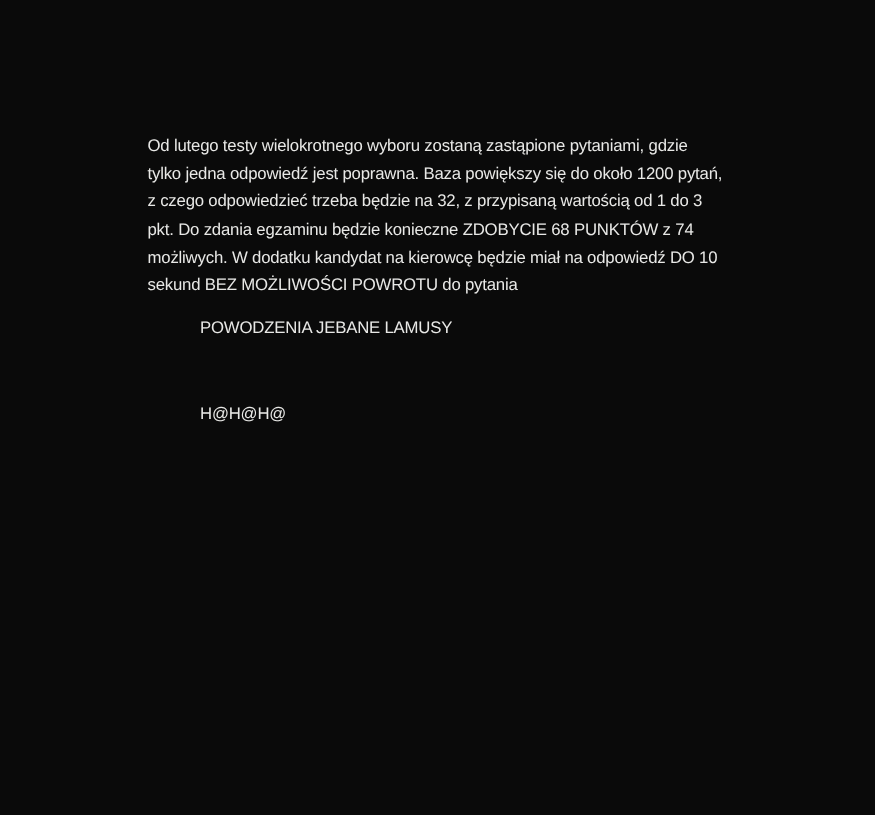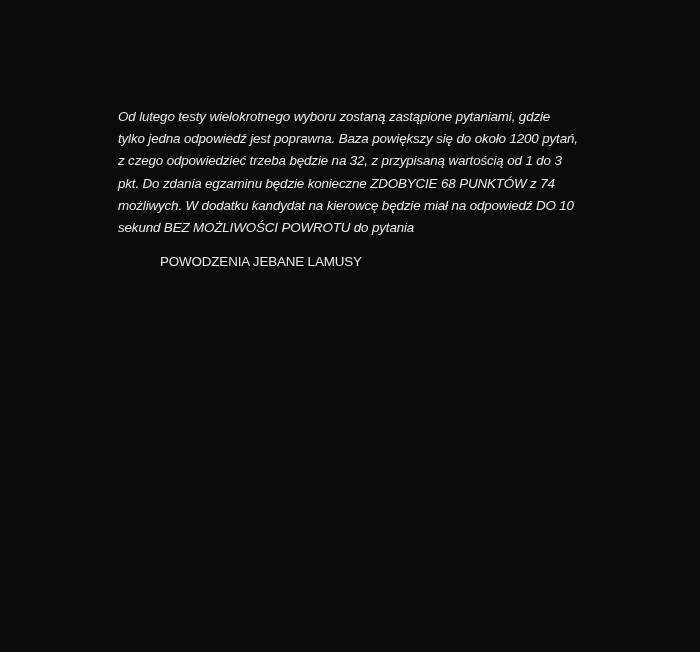--- a/index.html
+++ b/index.html
@@ -26,32 +26,32 @@
     width: 462px;
     color: #e8e8e6;
     font-size: 13.4px;
     line-height: 22.2px;
     font-family: "Liberation Sans", sans-serif;
     letter-spacing: -0.15px;
     white-space: normal;
   }
   .para-main {
     margin: 0;
-    font-style: italic;
   }
   .para-indent {
     margin: 12px;
     padding-left: 30px;
   }
   .spacer-line {
     height: 22.2px;
   }
 </style>
 </head>
 <body>
 
 <div class="page">
   <div class="text-block">
     <p class="para-main">Od lutego testy wielokrotnego wyboru zostaną zastąpione pytaniami, gdzie tylko jedna odpowiedź jest poprawna. Baza powiększy się do około 1200 pytań, z czego odpowiedzieć trzeba będzie na 32, z przypisaną wartością od 1 do 3 pkt. Do zdania egzaminu będzie konieczne ZDOBYCIE 68 PUNKTÓW z 74 możliwych. W dodatku kandydat na kierowcę będzie miał na odpowiedź DO 10 sekund BEZ MOŻLIWOŚCI POWROTU do pytania</p>
     <p class="para-indent">POWODZENIA JEBANE LAMUSY</p>
     <div class="spacer-line"></div>
+    <p class="para-indent">H@H@H@</p>
   </div>
 </div>
 
 </body></html>

